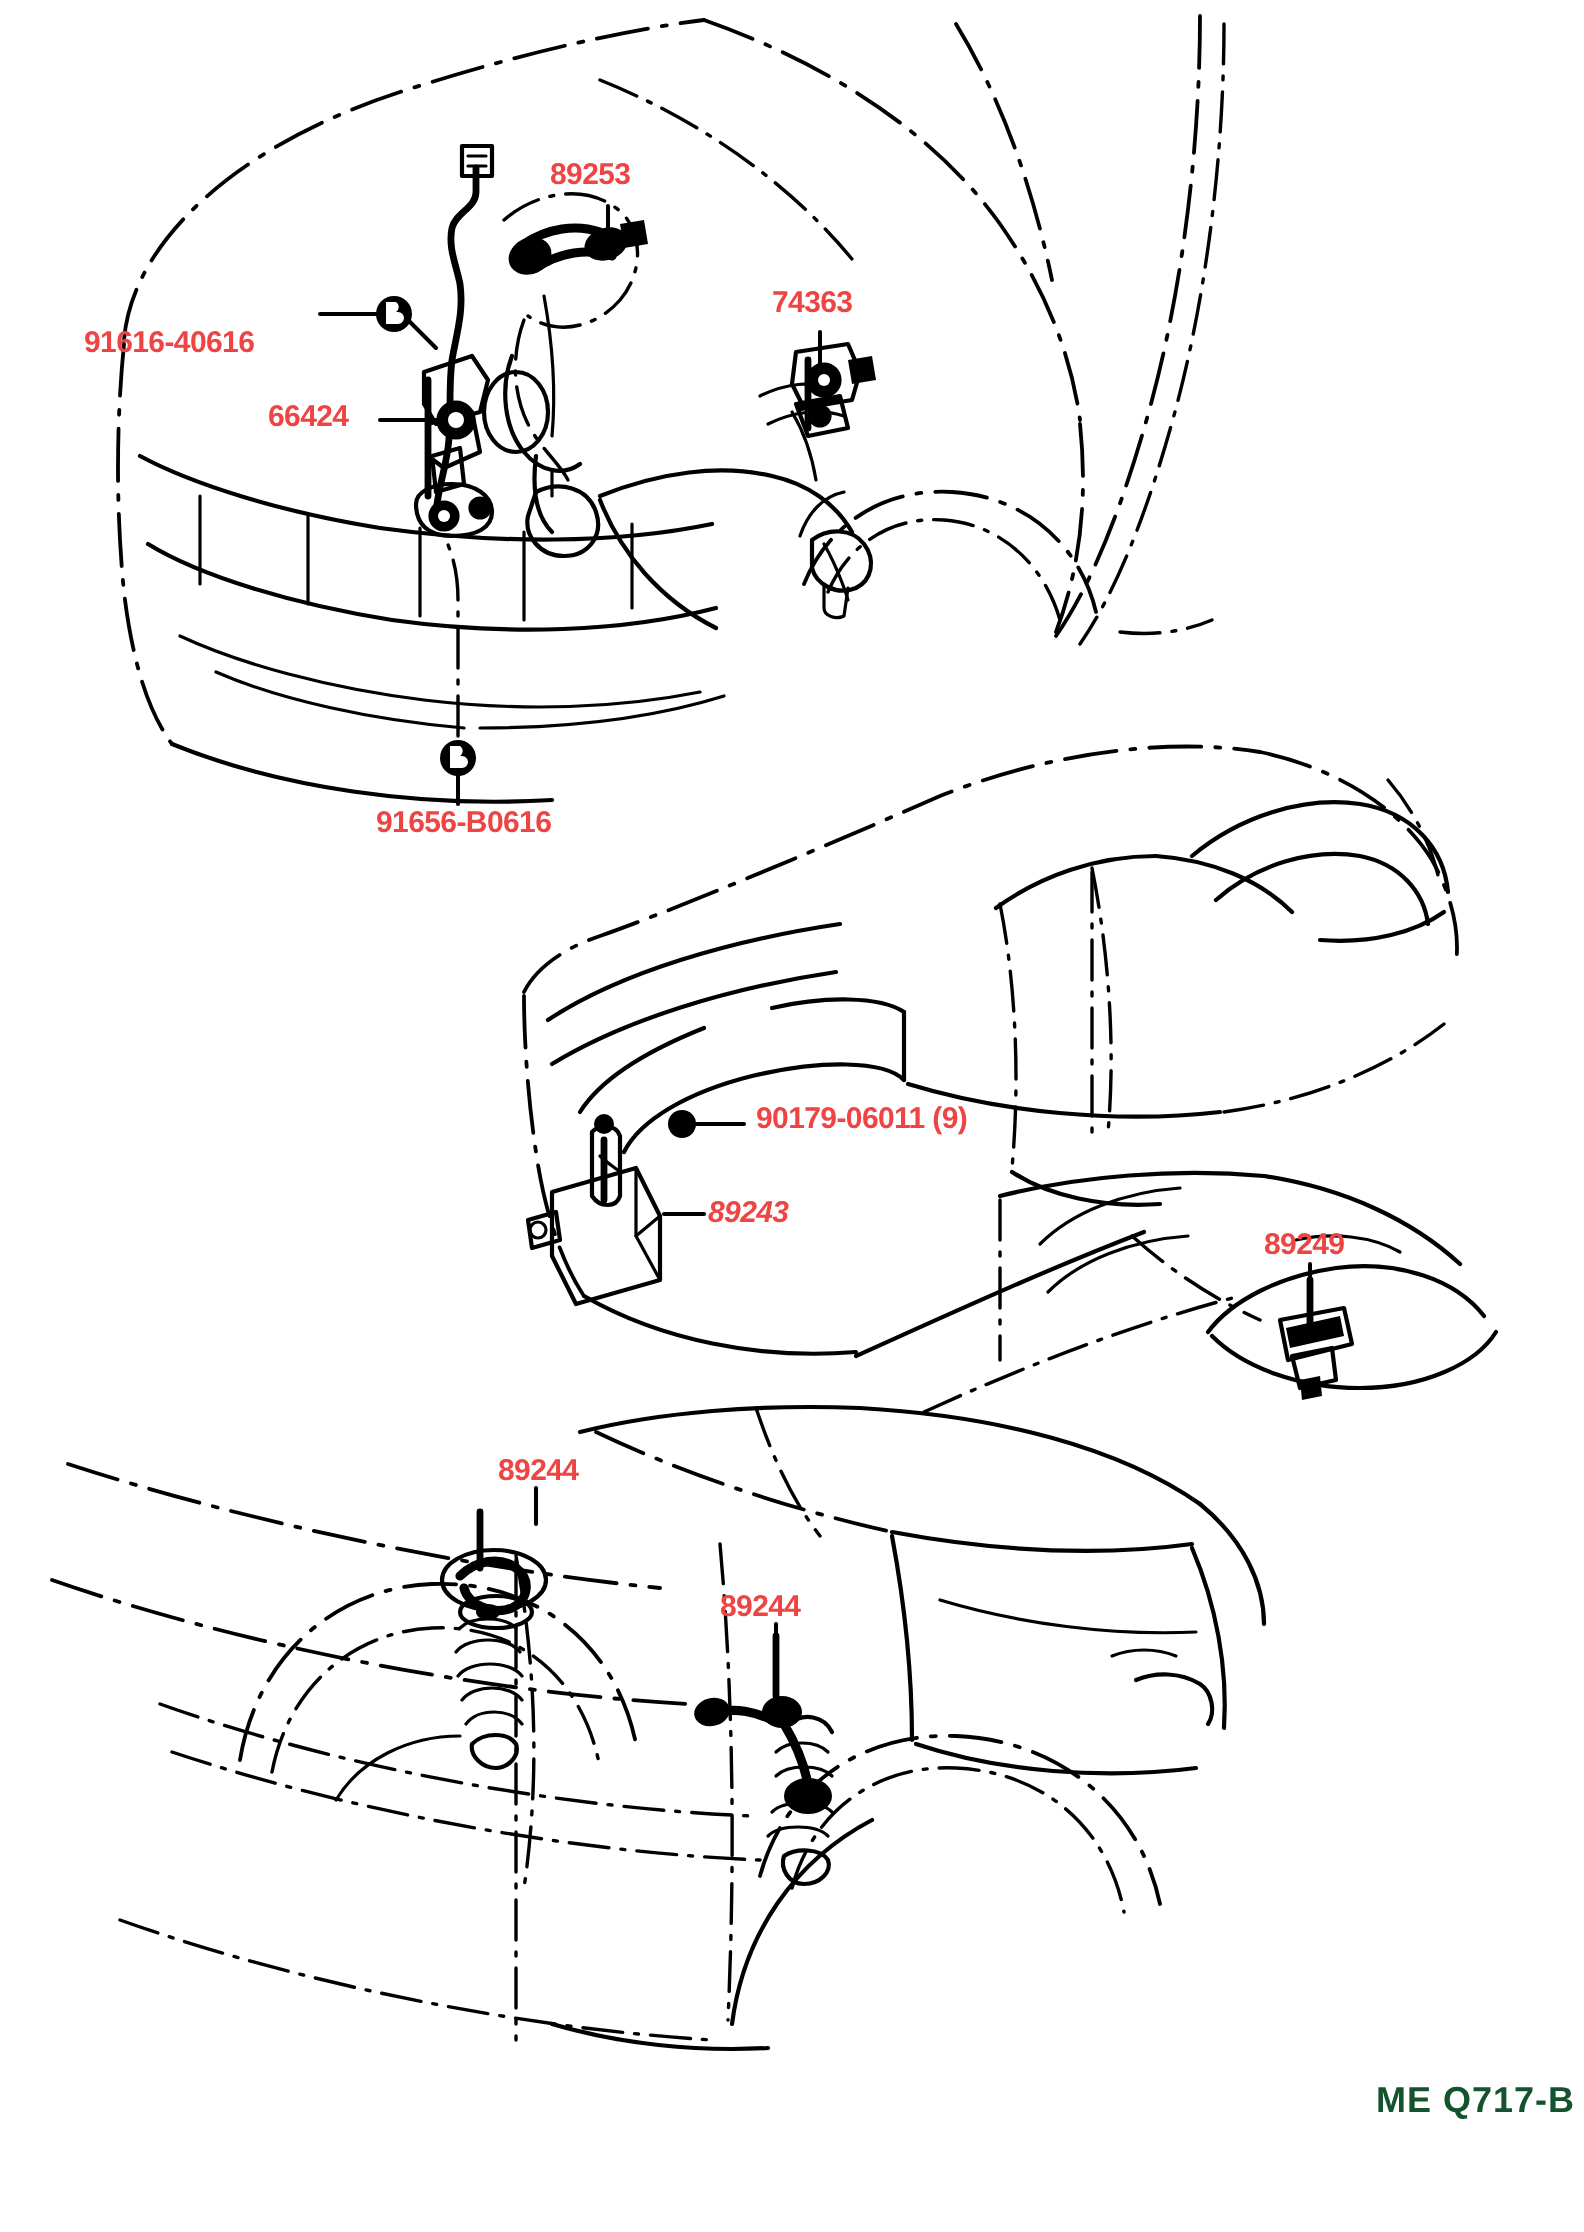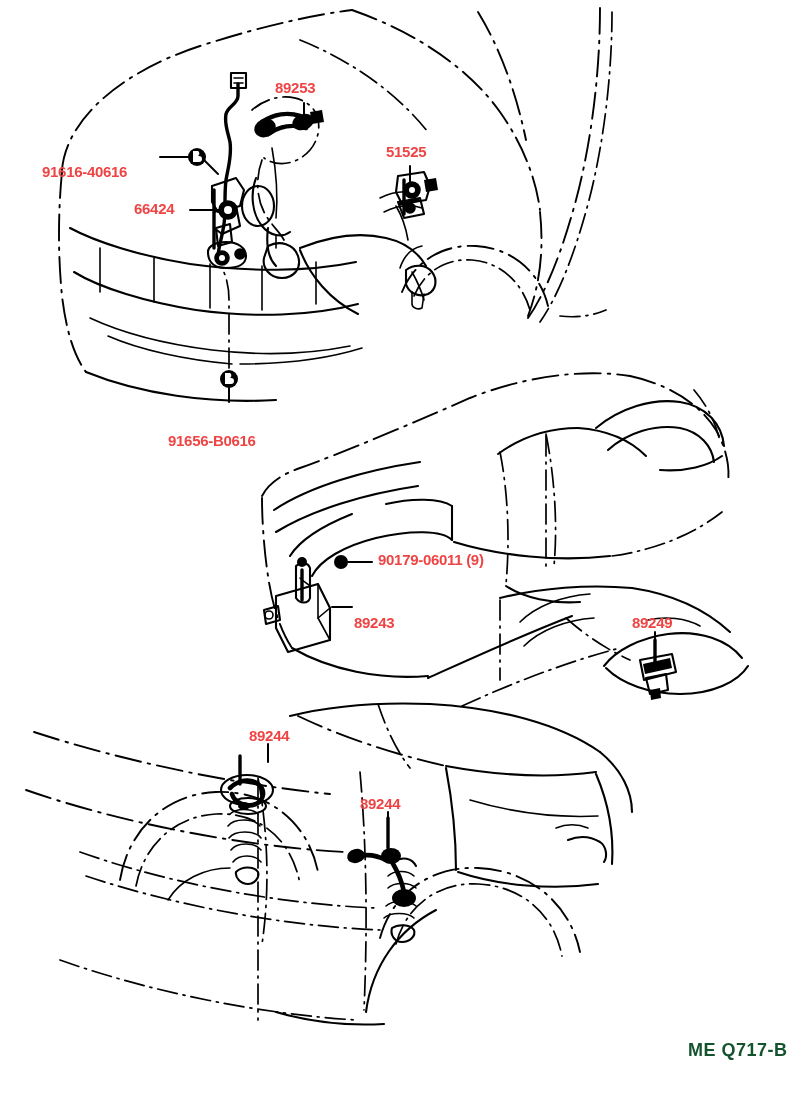--- a/index.html
+++ b/index.html
@@ -312,29 +312,29 @@
       <line class="ld" x1="268" y1="744" x2="268" y2="762"></line>
       <line class="ld" x1="388" y1="812" x2="388" y2="826"></line>
     </g>
 
   </svg>
 
   <div class="lbl" style="left:42px; top:164px;">91616-40616</div>
 
   <div class="lbl" style="left:275px; top:80px;">89253</div>
 
-  <div class="lbl" style="left:386px; top:144px;">51525</div>
+  <div class="lbl" style="left:386px; top:144px;">74363</div>
 
   <div class="lbl" style="left:134px; top:201px;">66424</div>
 
-  <div class="lbl" style="left:168px; top:404px;margin-top:29px;">91656-B0616</div>
+  <div class="lbl" style="left:188px; top:404px;">91656-B0616</div>
 
   <div class="lbl" style="left:378px; top:552px;">90179-06011 (9)</div>
 
-  <div class="lbl" style="left:354px; top:615px;">89243</div>
+  <div class="lbl" style="left:354px; top:599px;font-style:italic;">89243</div>
 
   <div class="lbl" style="left:632px; top:615px;text-align:center;">89249</div>
 
   <div class="lbl" style="left:249px; top:728px;">89244</div>
 
   <div class="lbl" style="left:360px; top:796px;">89244</div>
 
   <div class="footer-code" style="left:688px; top:1040px;">ME Q717-B</div>
 
 </div>

